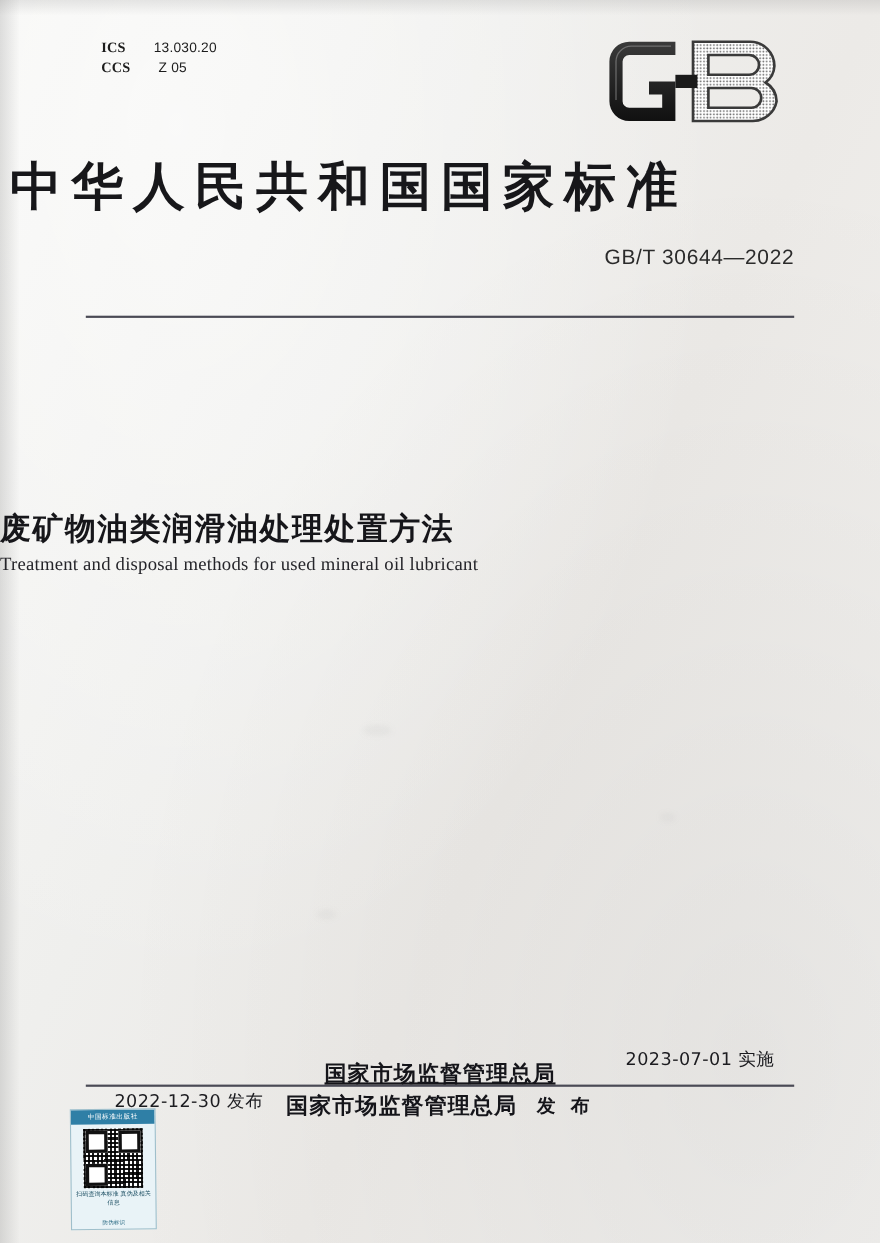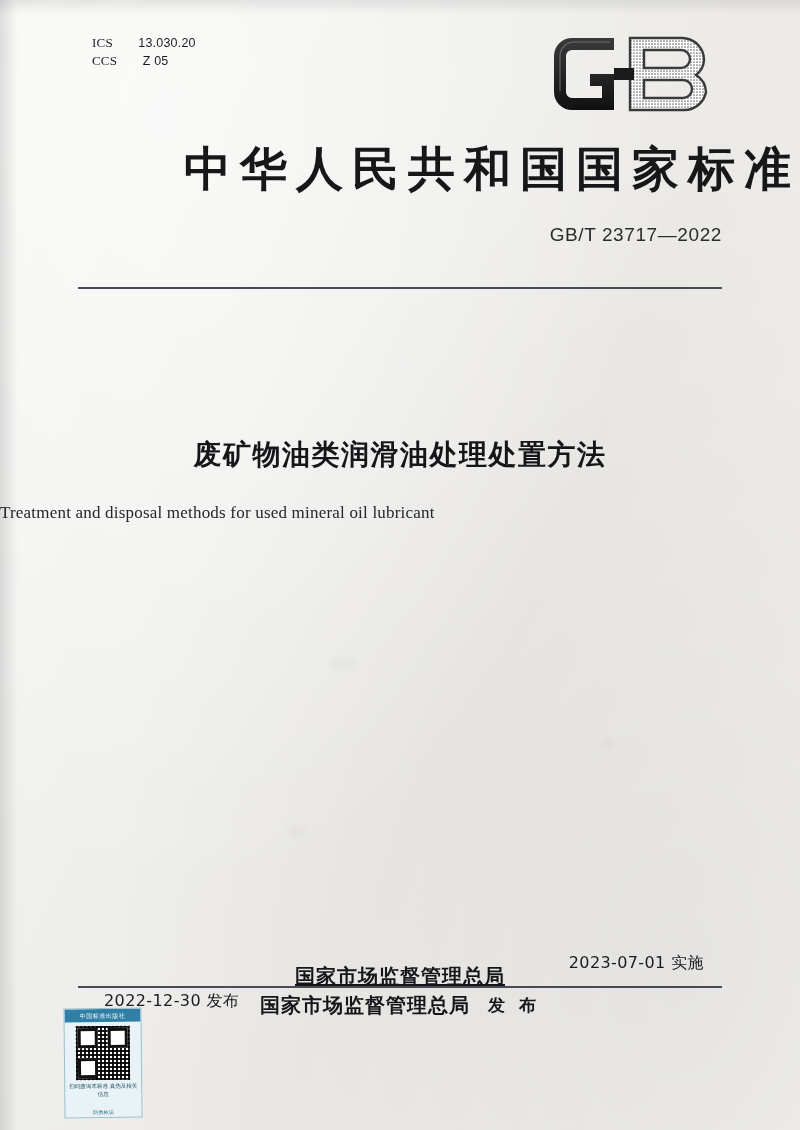--- a/index.html
+++ b/index.html
@@ -51,38 +51,38 @@
     left: 92px;
     top: 34px;
     font-family: "Liberation Serif", serif;
     font-size: 13px;
     line-height: 1.35;
     color: #1d1d1d;
     letter-spacing: 0.2px;
     font-weight: bold;
   }
   .ics-block .row { white-space: nowrap; }
-  .ics-block .lbl { font-weight: normal; }
+  .ics-block .lbl { font-weight: bold; }
   .ics-block .val { font-weight: normal; font-family: "Liberation Sans", sans-serif; font-size: 12.5px; margin-left: 22px; }
 
   
   .gb-logo {
     position: absolute;
     right: 78px;
     top: 28px;
     width: 170px;
     height: 92px;
   }
 
   
   .nat-title {
     position: absolute;
     left: 0; right: 0;
     top: 138px;
-    text-align: right;
+    text-align: left;
     font-family: "DejaVu Sans", "Liberation Sans", sans-serif;
     font-size: 47px;
     font-weight: bold;
     letter-spacing: 9px;
     color: #17171a;
     text-indent: 9px;
   }
 
   
   .std-no {
@@ -102,22 +102,21 @@
     right: 78px;
     top: 287px;
     height: 2px;
     background: #4a4a55;
   }
 
   
   .doc-title-cn {
     position: absolute;
     left: 0; right: 0;
-    top: 436px;
-    text-align: center;
+    top: 462px;
     font-family: "DejaVu Sans", "Liberation Sans", sans-serif;
     font-size: 28px;
     font-weight: bold;
     letter-spacing: 1.5px;
     color: #16161a;
   }
   .doc-title-en {
     position: absolute;
     left: 0; right: 0;
     top: 503px;
@@ -298,21 +297,21 @@
       <path d="M78 10 H130 A22 22 0 0 1 152 32 A20 20 0 0 1 144 47 A21 21 0 0 1 154 64 A22 22 0 0 1 132 82 H78 Z
                M92 22 V40 H129 A9 9 0 0 0 129 22 Z
                M92 52 V70 H131 A9 9 0 0 0 131 52 Z" fill="url(#hatch)" stroke="#3a3a3a" stroke-width="2.4" fill-rule="evenodd"></path>
 
       <rect x="62" y="40" width="20" height="12" fill="#1a1a1a"></rect>
     </svg>
   </div>
 
   <div class="nat-title">中华人民共和国国家标准</div>
 
-  <div class="std-no">GB/T 23717—2022</div>
+  <div class="std-no">GB/T 30644—2022</div>
 
   <div class="rule-top"></div>
 
   <div class="doc-title-cn">废矿物油类润滑油处理处置方法</div>
   <div class="doc-title-en">Treatment and disposal methods for used mineral oil lubricant</div>
 
   <div class="smudge" style="left:330px; top:660px; width:26px; height:8px;"></div>
   <div class="smudge" style="left:288px; top:828px; width:18px; height:7px;"></div>
   <div class="smudge" style="left:600px; top:740px; width:14px; height:6px;"></div>
 

